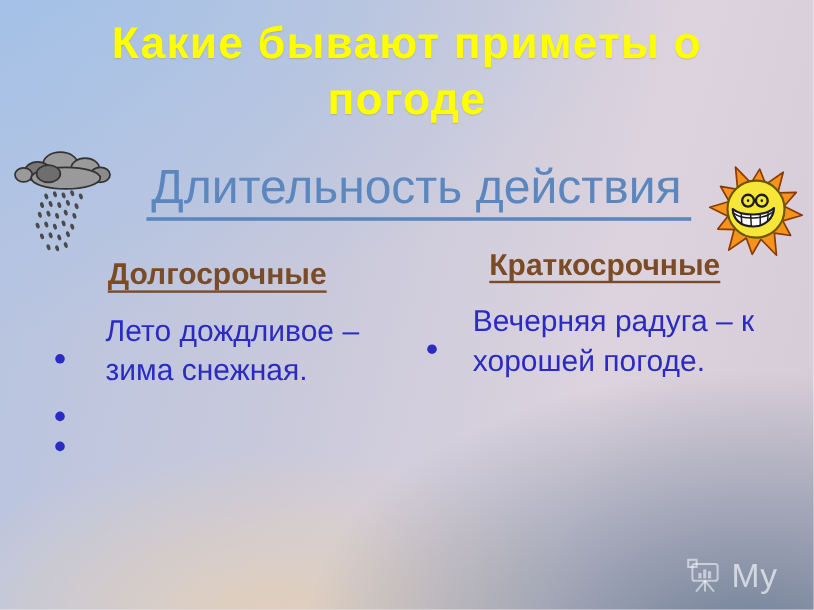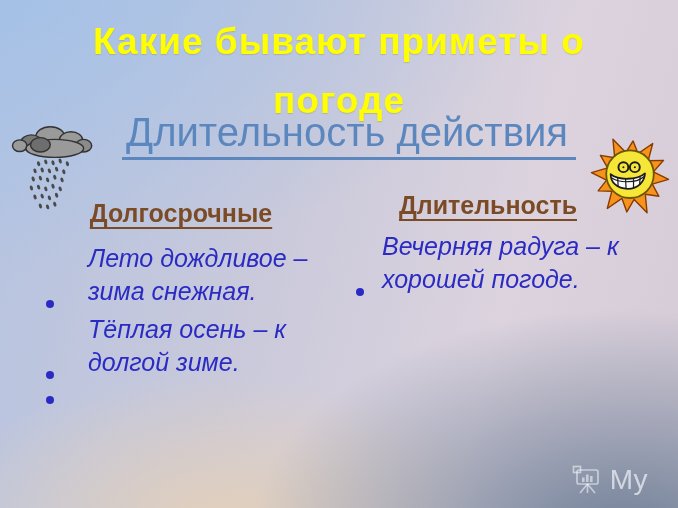--- a/index.html
+++ b/index.html
@@ -10,52 +10,52 @@
     font-family:"Liberation Sans",sans-serif;
     background:
       radial-gradient(95% 78% at 92% 106%, #6F7F97 0%, rgba(111,127,151,0) 58%),
       radial-gradient(62% 40% at 33% 102%, rgba(228,208,184,0.9) 0%, rgba(226,206,183,0) 70%),
       radial-gradient(115% 88% at -5% -10%, #A2C1E8 0%, rgba(162,193,232,0) 74%),
       linear-gradient(105deg, #B4C3E1 0%, #C9C9DB 40%, #DCD3DE 72%, #D5CBD6 100%);
   }
   .title{
     position:absolute;top:12px;left:50%;transform:translateX(-50%);
     width:540px;margin:0;text-align:center;
-    font-weight:bold;font-size:37px;line-height:59px;letter-spacing:1px;
+    font-weight:bold;font-size:37px;line-height:47px;letter-spacing:1px;
     color:var(--title,#FFFF00);
     text-shadow:0 1px 1px rgba(120,110,0,0.25);
   }
-  .subtitle-wrap{position:absolute;top:109px;left:0;right:0;text-align:center;}
+  .subtitle-wrap{position:absolute;top:133px;left:0;right:0;text-align:center;}
   .subtitle{
     display:inline-block;transform:translateX(10px);
     font-size:40px;line-height:46px;font-weight:400;
     color:var(--subtitle,#5B87BE);
     border-bottom:3px solid var(--subtitle,#5B87BE);
     padding:0 8px 2px 4px;
   }
   .col{position:absolute;}
   .col-left{left:38px;top:198px;width:286px;}
   .col-right{left:348px;top:190px;width:316px;}
   .col h2{
-    margin:0;text-align:center;
+    margin:16px;text-align:center;
     font-size:25px;line-height:30px;font-weight:bold;
     color:var(--header,#7B4B26);
     text-decoration:underline;
     text-decoration-thickness:2px;
     text-underline-offset:5px;
   }
   .col-right h2{width:280px;}
   .col ul{list-style:none;margin:10px 0 0;padding:0 0 0 8px;}
   .col-left ul{margin-top:14px;}
-  .col li{display:flex;align-items:flex-end;margin-bottom:5px;
-    font-size:25px;line-height:33px;color:var(--body,#2B2BC4);font-style:italic;}
+  .col li{display:flex;align-items:center;margin-bottom:5px;
+    font-size:25px;line-height:33px;color:var(--body,#2B2BC4);}
   .dot{flex:0 0 8px;width:8px;height:8px;border-radius:50%;
     background:var(--body,#2B2BC4);margin-top:12px;}
   .col-left .li-text{margin-left:34px;width:230px;}
-  .col-right .li-text{margin-left:18px;width:280px;}
+  .col-right .li-text{margin-left:30px;width:280px;}
   .alt-font{font-family:"DejaVu Sans",sans-serif;letter-spacing:0.2px;}
   .cloud-svg{position:absolute;left:8px;top:120px;width:90px;height:100px;}
   .sun-svg{position:absolute;left:586px;top:126px;width:88px;height:100px;}
   .watermark{
     position:absolute;right:30px;bottom:12px;
     display:flex;align-items:center;gap:7px;
     cursor:pointer;
   }
   .watermark .wm-text{font-size:28px;line-height:32px;letter-spacing:0.5px;}
   .wm-my{color:rgba(248,251,255,0.66);}
@@ -135,30 +135,29 @@
 
   <section class="col col-left">
     <h2>Долгосрочные</h2>
     <ul id="list-0">
         <li>
           <span class="dot"></span>
           <div class="li-text">Лето дождливое – зима снежная.</div>
         </li>
         <li>
           <span class="dot"></span>
-          <div class="li-text">Тёплая осень – к долгой зиме.</div>
         </li>
         <li>
           <span class="dot"></span>
         </li>
       </ul>
   </section>
 
   <section class="col col-right">
-    <h2>Длительность</h2>
+    <h2>Краткосрочные</h2>
     <ul id="list-1">
         <li>
           <span class="dot"></span>
           <div class="li-text">Вечерняя радуга – к хорошей погоде.</div>
         </li>
       </ul>
   </section>
 
   <div class="watermark">
     <svg class="wm-icon" viewBox="0 0 32 32" aria-hidden="true">

